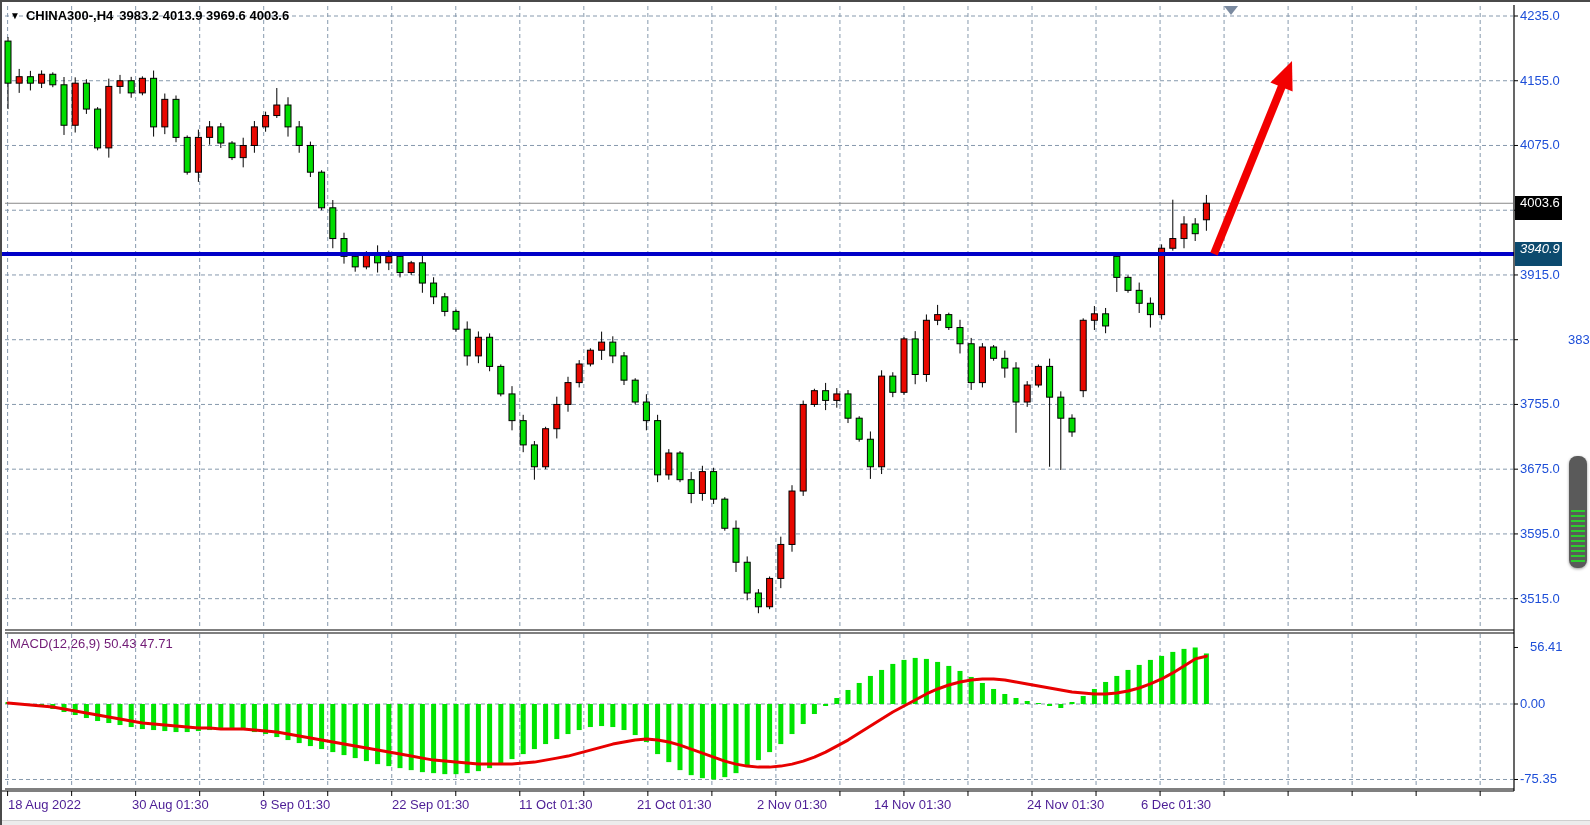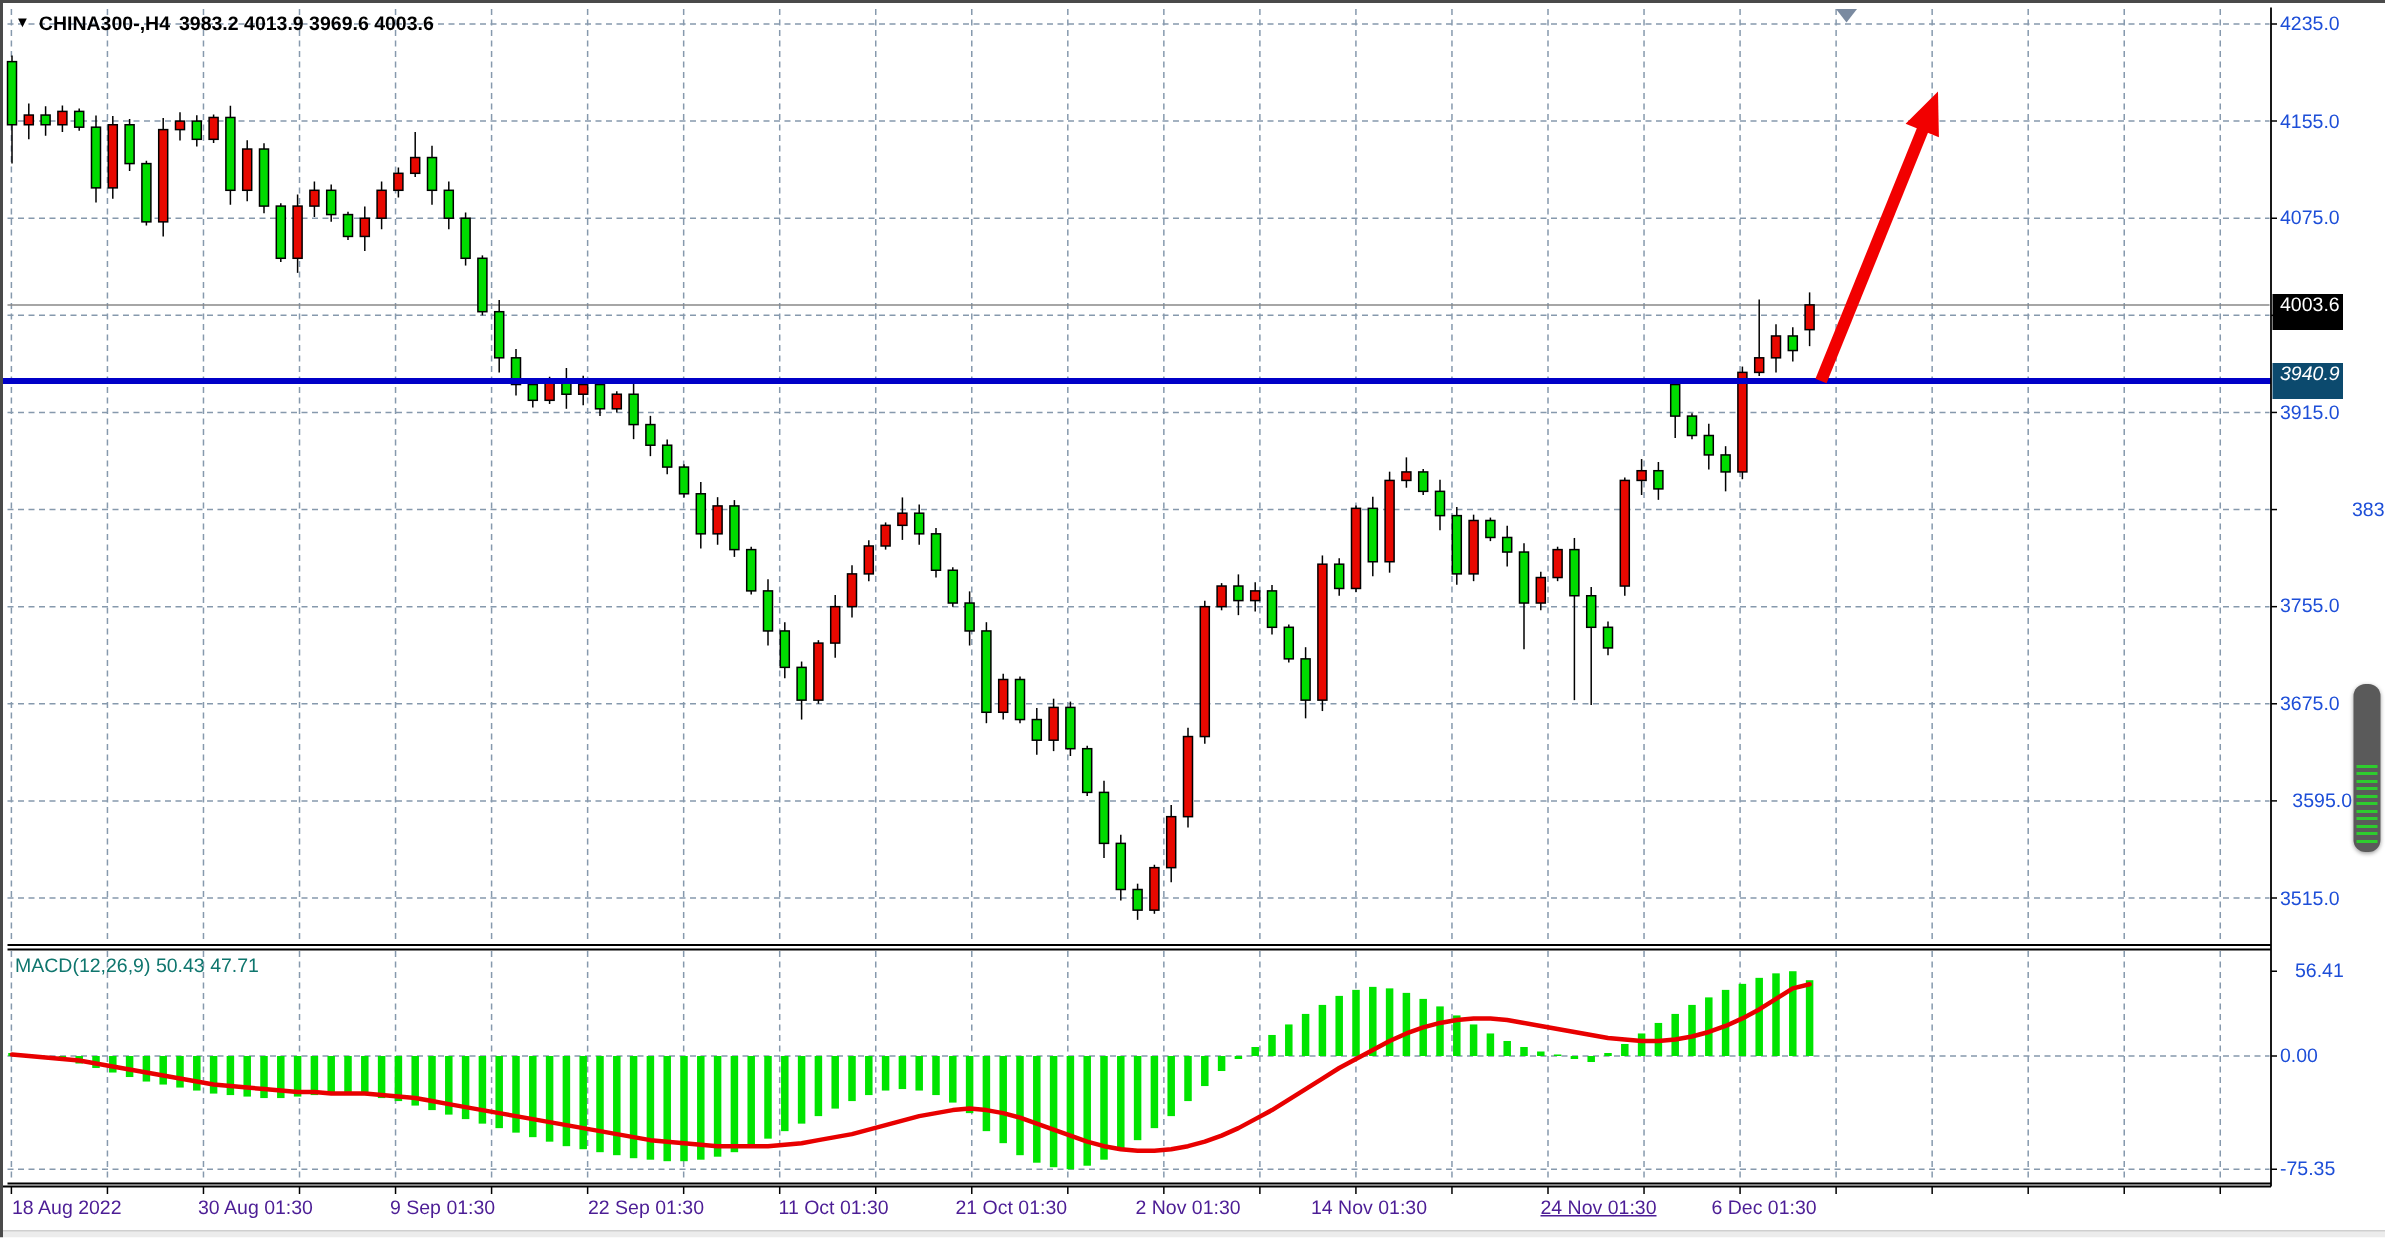--- a/index.html
+++ b/index.html
@@ -3,21 +3,21 @@
 <meta charset="utf-8">
 <style>
   html,body{margin:0;padding:0;background:#fff;}
   .screen{position:relative;width:1590px;height:825px;background:#ffffff;
     font-family:"Liberation Sans","DejaVu Sans",sans-serif;overflow:hidden;
     border-top:2px solid #4a4a4a;border-left:2px solid #4a4a4a;box-sizing:border-box;}
   svg{position:absolute;left:0;top:0;}
   .chart-title{position:absolute;left:8px;top:6px;font-size:13px;font-weight:bold;color:#000;
     display:flex;align-items:center;gap:6px;white-space:pre;}
   .chart-title .tri{font-size:10px;line-height:1;}
-  .macd-title{position:absolute;left:8px;top:634px;font-size:13px;color:#0f766e;white-space:pre;}
+  .macd-title{position:absolute;left:8px;top:634px;font-size:13px;color:#701a75;white-space:pre;}
   .axis-label{position:absolute;left:1518px;width:48px;height:14px;font-size:13px;color:#1d4ed8;
     line-height:14px;text-align:left;}
   .price-tag{position:absolute;left:1513px;width:47px;height:24px;font-size:13px;color:#fff;
     line-height:14px;padding-left:5px;box-sizing:border-box;z-index:5;}
   .date-label{position:absolute;top:795px;font-size:13px;color:#4c1d95;white-space:nowrap;}
   .scroll-thumb{position:absolute;left:1567px;top:454px;width:18px;height:112px;background:#5a5a5a;
     border-radius:8px;z-index:6;box-shadow:0 1px 3px rgba(0,0,0,.4);}
   .scroll-thumb .stripes{position:absolute;left:2px;right:2px;bottom:6px;height:52px;
     background:repeating-linear-gradient(180deg,#2ecc2e 0 2px,transparent 2px 5px);}
   .status-strip{position:absolute;left:0;top:818px;width:1590px;height:7px;background:#ececec;
@@ -473,38 +473,38 @@
 
   <div id="price-labels">
       <div class="axis-label" style="top: 7px;">4235.0</div>
       <div class="axis-label" style="top: 71.7408px;">4155.0</div>
       <div class="axis-label" style="top: 136.482px;">4075.0</div>
       <div class="axis-label" style="top: 201.222px;">3995.0</div>
       <div class="axis-label" style="top: 265.963px;">3915.0</div>
       <div class="axis-label" style="top: 330.704px; margin-left: 48px;">3835.0</div>
       <div class="axis-label" style="top: 395.445px;">3755.0</div>
       <div class="axis-label" style="top: 460.186px;">3675.0</div>
-      <div class="axis-label" style="top: 524.926px; text-align: right;">3595.0</div>
+      <div class="axis-label" style="top: 524.926px;">3595.0</div>
       <div class="axis-label" style="top: 589.667px;">3515.0</div>
     </div>
   <div id="macd-labels">
       <div class="axis-label" style="top: 638.483px; margin-left: 10px;">56.41</div>
       <div class="axis-label" style="top: 695px;">0.00</div>
       <div class="axis-label" style="top: 770.493px;">-75.35</div>
     </div>
   <div id="date-labels">
       <div class="date-label" style="left: 6px;">18 Aug 2022</div>
       <div class="date-label" style="left: 130px;">30 Aug 01:30</div>
       <div class="date-label" style="left: 258px;">9 Sep 01:30</div>
       <div class="date-label" style="left: 390px;">22 Sep 01:30</div>
       <div class="date-label" style="left: 517px;">11 Oct 01:30</div>
       <div class="date-label" style="left: 635px;">21 Oct 01:30</div>
       <div class="date-label" style="left: 755px;">2 Nov 01:30</div>
       <div class="date-label" style="left: 872px;">14 Nov 01:30</div>
-      <div class="date-label" style="left: 1025px; text-decoration: underline;">24 Nov 01:30</div>
+      <div class="date-label" style="left: 1025px;">24 Nov 01:30</div>
       <div class="date-label" style="left: 1139px;">6 Dec 01:30</div>
     </div>
 
   <div class="price-tag" id="tag-current" style="top: 194.263px; background: rgb(0, 0, 0);">4003.6</div>
   <div class="price-tag" id="tag-hline" style="top: 240px; background: #0c4a6e; font-style: italic;">3940.9</div>
 
   <div class="scroll-thumb">
     <div class="stripes"></div>
   </div>
 

